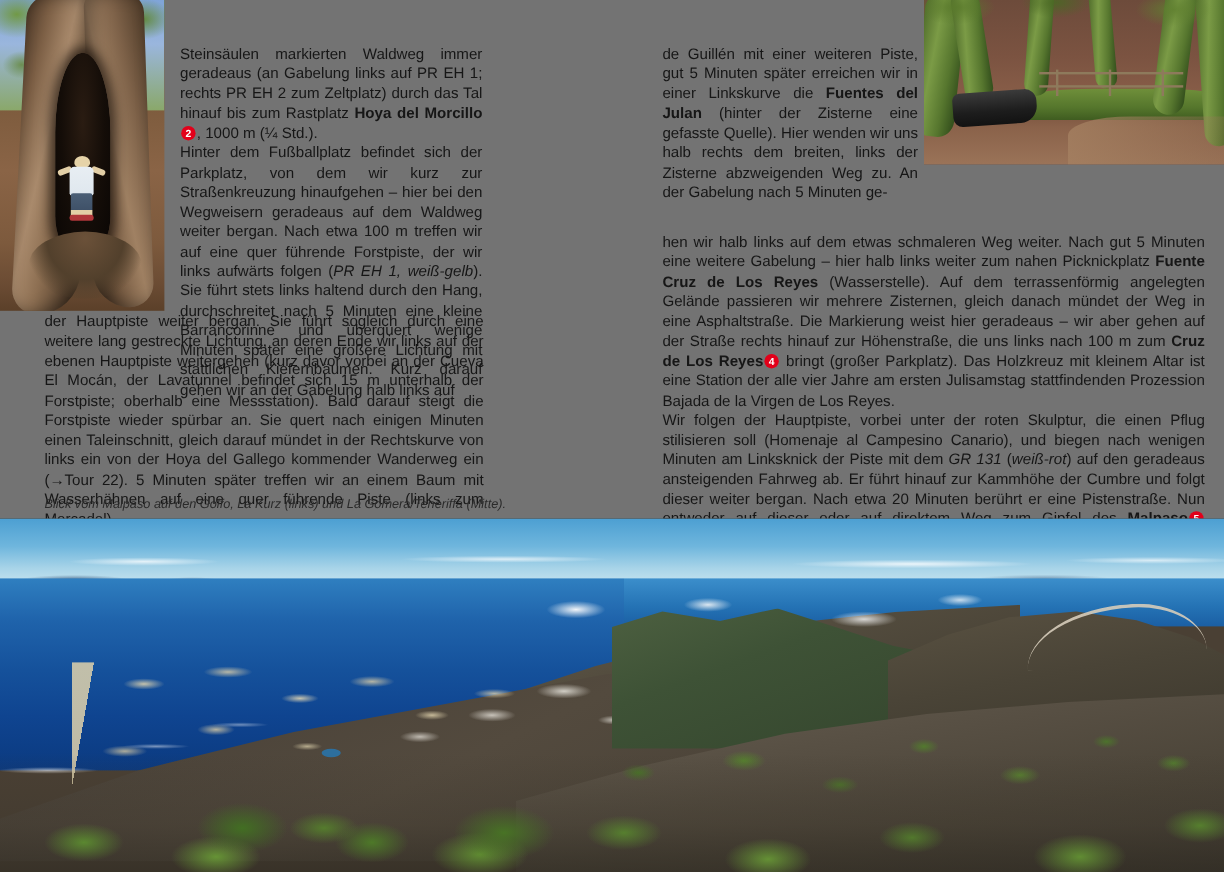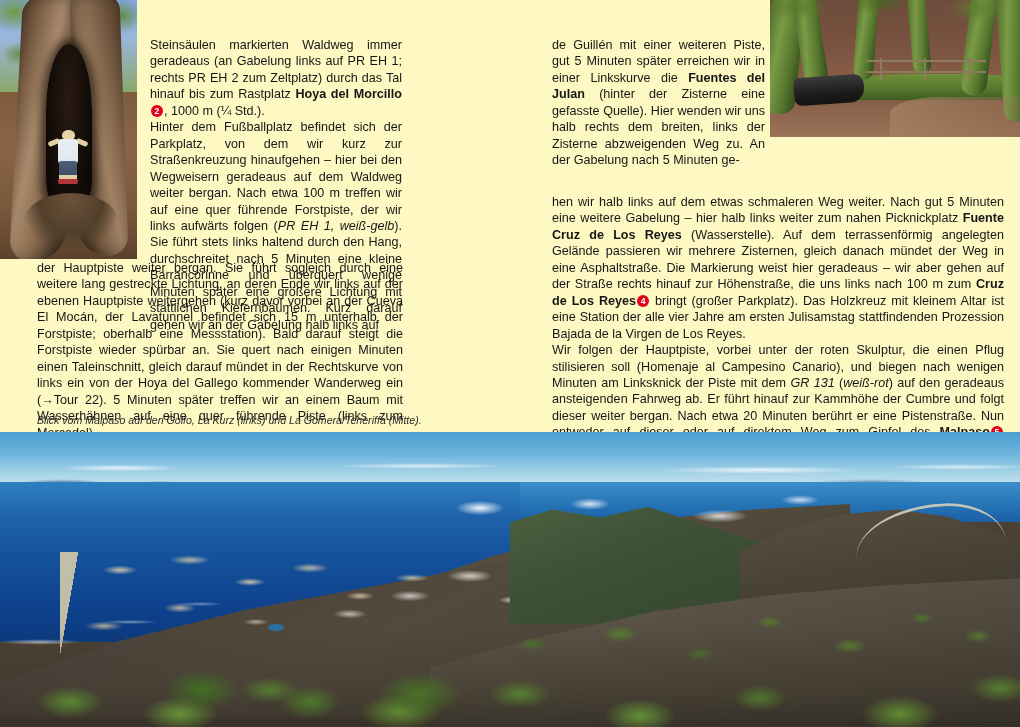--- a/index.html
+++ b/index.html
@@ -15,21 +15,21 @@
     font-family: "Liberation Sans", sans-serif;
     color: #1a1a1a;
   }
 
   
   #page {
     position: absolute;
     left: 0; top: 0;
     width: 1020px;
     height: 604px;
-    background: #fef9c3;
+    background: #737373;
   }
 
   
   .photo {
     position: absolute;
     overflow: hidden;
   }
 
   
   #photo-tree {

